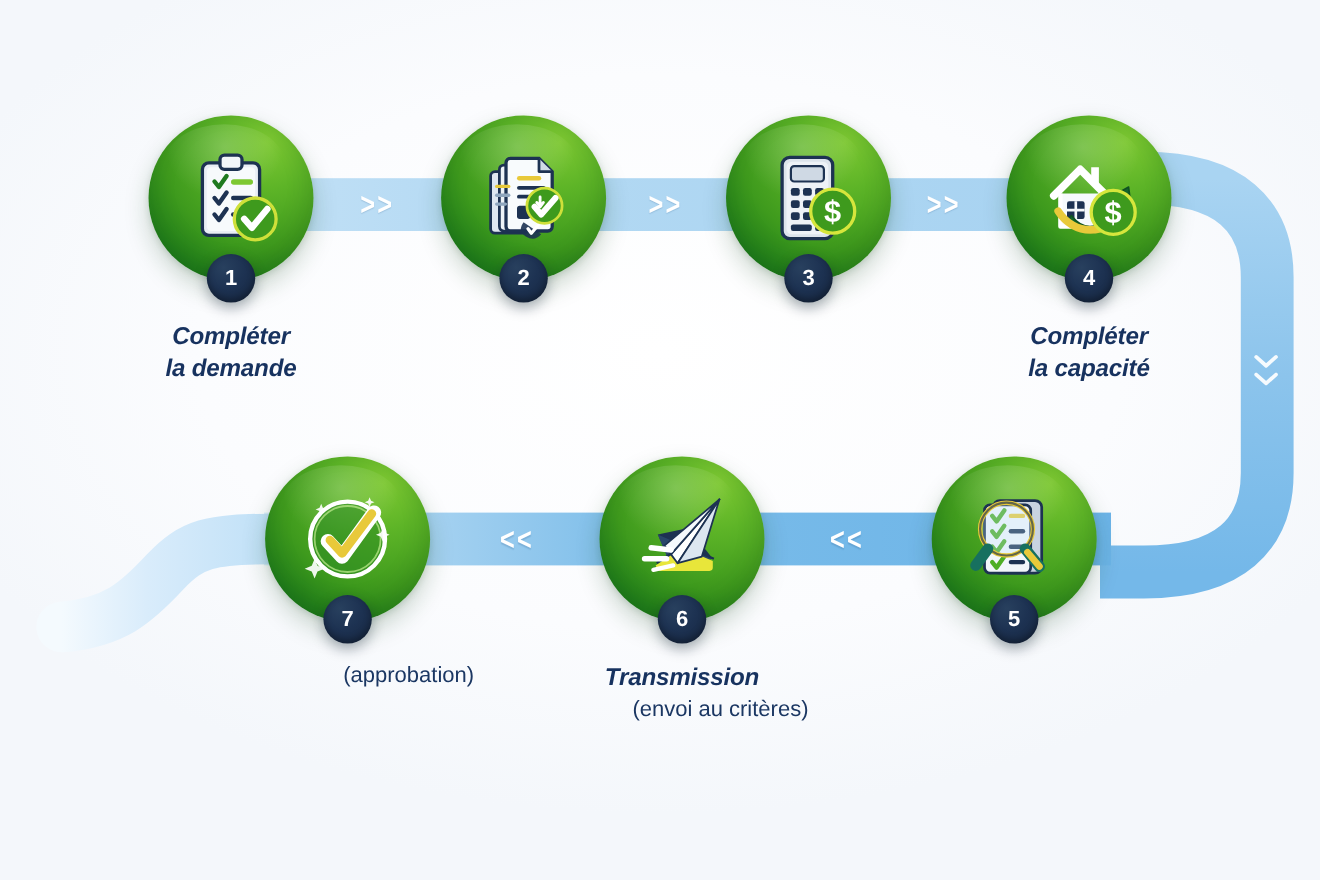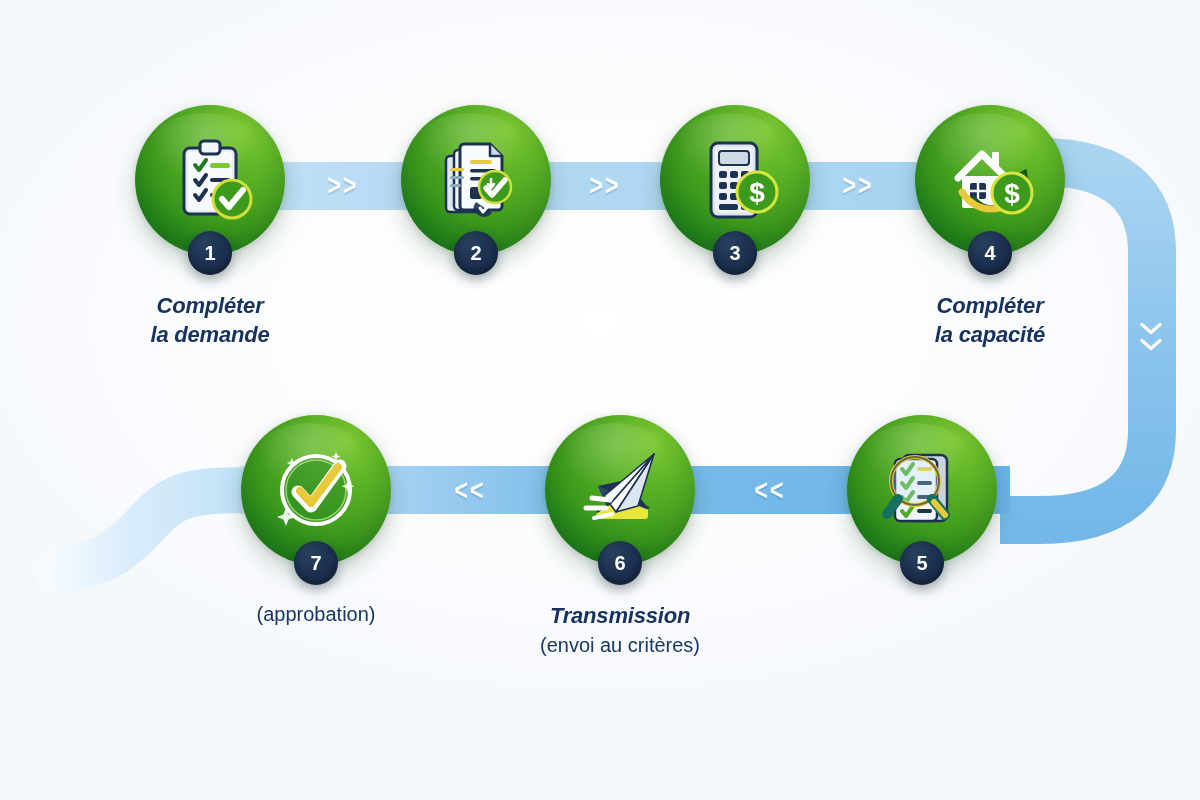--- a/index.html
+++ b/index.html
@@ -140,20 +140,21 @@
     white-space: pre-line;
     color: #17325f;
     font-style: italic;
   }
   .sub {
     font-size: 20px;
     font-weight: 400;
     line-height: 1.3;
     margin-top: 2px;
     color: #1b3763;
+    text-align: right;
   }
 
   
   .s1 { left: 210px; top: 105px; }
   .s2 { left: 476px; top: 105px; }
   .s3 { left: 735px; top: 105px; }
   .s4 { left: 990px; top: 105px; }
   .s7 { left: 316px; top: 415px; }
   .s6 { left: 620px; top: 415px; }
   .s5 { left: 922px; top: 415px; }

